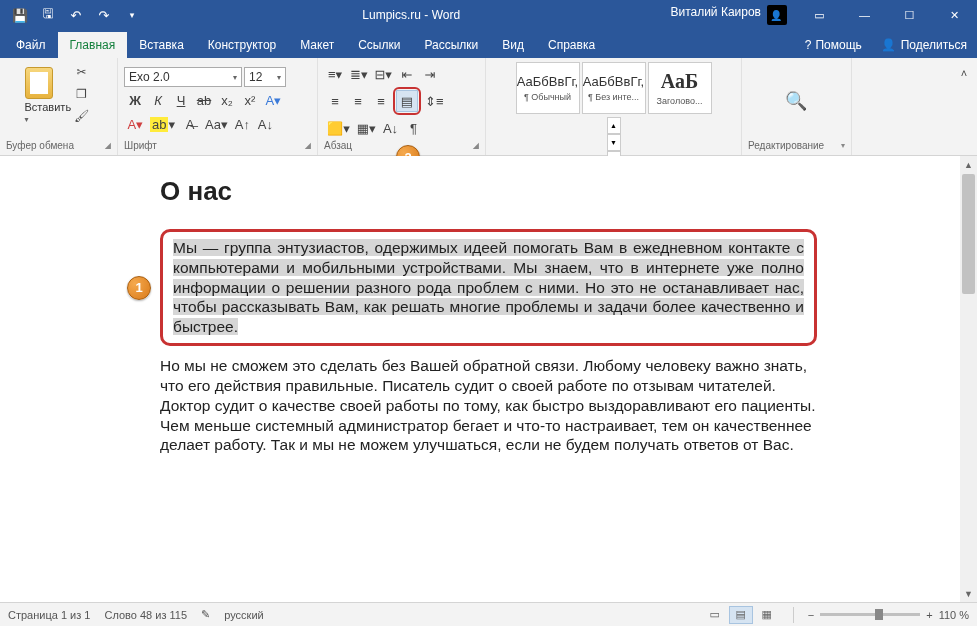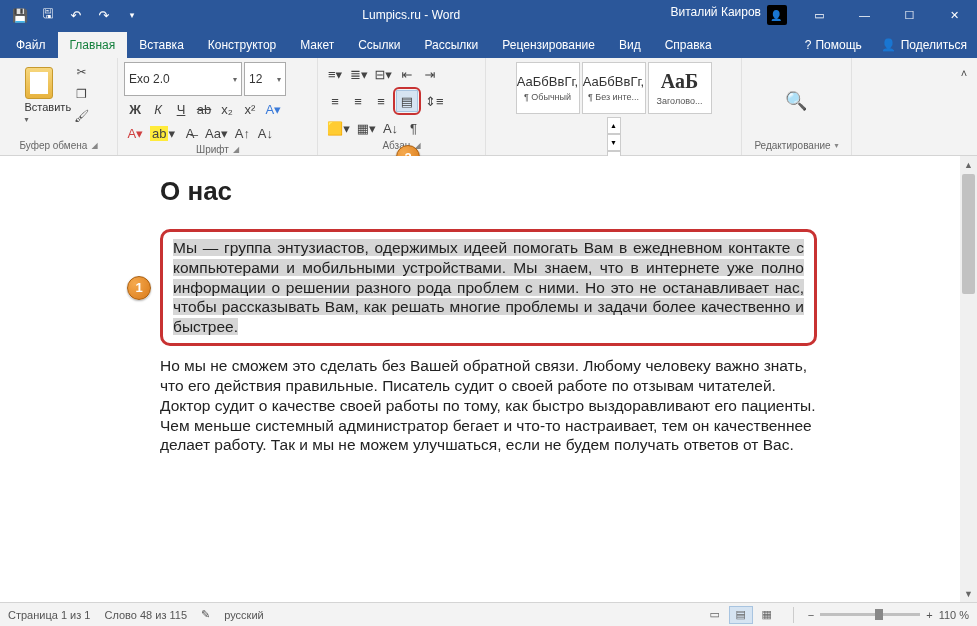--- a/index.html
+++ b/index.html
@@ -18,26 +18,26 @@
 
 .tabrow { height: 28px; background: #2b579a; display: flex; align-items: flex-end; font-size: 12px; color: #fff; padding-left: 4px; }
 .tab { padding: 6px 12px; cursor: pointer; }
 .tab.active { background: #f3f3f3; color: #15803d; }
 .tabrow .spacer { flex: 1; }
 .tabrow .help { padding: 6px 10px; display: flex; align-items: center; gap: 4px; }
 
 
 .ribbon { height: 98px; background: #f3f3f3; border-bottom: 1px solid #d4d4d4; display: flex; }
 .group { border-right: 1px solid #e1e1e1; padding: 4px 6px 2px 6px; display: flex; flex-direction: column; justify-content: space-between; position: relative; }
-.group-label { font-size: 10px; color: #666; text-align: center; padding-bottom: 2px; display: flex; justify-content: center; align-items: center; gap: 4px; }
+.group-label { font-size: 10px; color: #666; text-align: center; padding-bottom: 2px; display: flex; justify-content: space-between; align-items: center; gap: 4px; }
 .group-label .ds { font-size: 8px; color: #888; }
 .group-content { flex: 1; display: flex; flex-direction: column; justify-content: center; gap: 2px; }
 .rbtn { height: 22px; min-width: 22px; display: inline-flex; align-items: center; justify-content: center; font-size: 13px; color: #444; border: 1px solid transparent; padding: 0 2px; }
 .fontbox { display: flex; gap: 2px; }
-.combo { height: 34px; border: 1px solid #ababab; background: #fff; display: flex; align-items: center; padding: 0 4px; font-size: 12px; color: #333; }
+.combo { height: 20px; border: 1px solid #ababab; background: #fff; display: flex; align-items: center; padding: 0 4px; font-size: 12px; color: #333; }
 .combo .dd { margin-left: auto; font-size: 8px; color: #666; }
 .row { display: flex; gap: 1px; align-items: center; }
 .styles-gallery { display: flex; gap: 2px; align-items: center; }
 .style-item { width: 64px; height: 52px; border: 1px solid #ccc; background: #fff; display: flex; flex-direction: column; align-items: center; justify-content: center; font-size: 9px; color: #555; }
 .style-item .prev { font-size: 13px; color: #333; margin-bottom: 3px; }
 .style-scroll { width: 14px; display: flex; flex-direction: column; }
 .style-scroll div { height: 17px; border: 1px solid #ccc; font-size: 7px; display: flex; align-items: center; justify-content: center; background: #fff; }
 
 
 .paste-big { width: 42px; height: 66px; display: flex; flex-direction: column; align-items: flex-start; justify-content: center; gap: 2px; }
@@ -101,21 +101,20 @@
 </div>
 
 <div class="tabrow">
   <div class="tab">Файл</div>
   <div class="tab active">Главная</div>
   <div class="tab">Вставка</div>
   <div class="tab">Конструктор</div>
   <div class="tab">Макет</div>
   <div class="tab">Ссылки</div>
   <div class="tab">Рассылки</div>
-  <div class="tab">Рецензирование</div>
   <div class="tab">Вид</div>
   <div class="tab">Справка</div>
   <div class="spacer"></div>
   <div class="help">
       <span>?</span>
       <span>Помощь</span>
     </div>
   <div class="help">
       <span>👤</span>
       <span>Поделиться</span>

